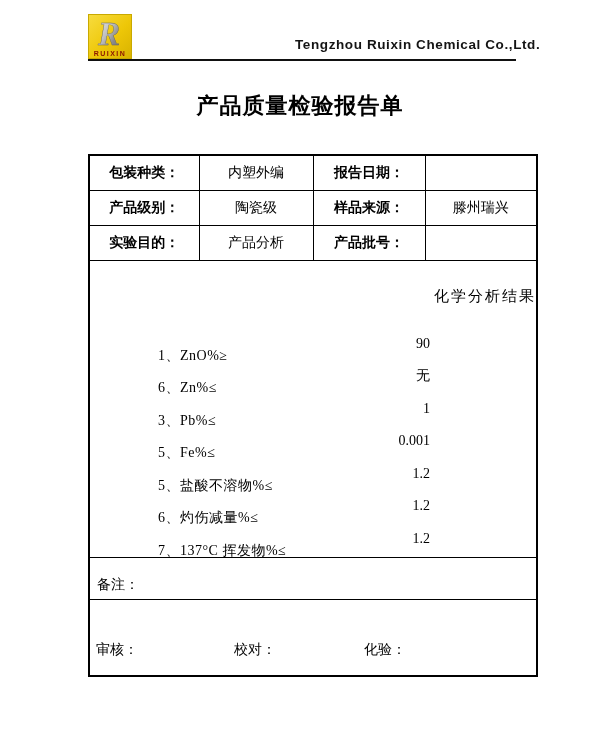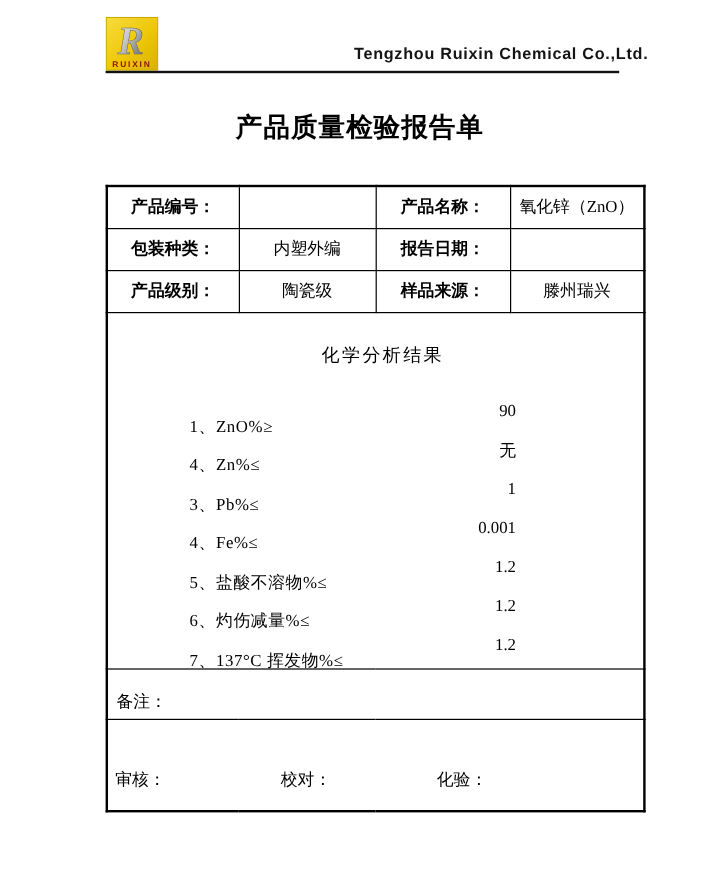--- a/index.html
+++ b/index.html
@@ -86,21 +86,21 @@
     height: 35px;
     text-align: center;
     font-family: "Liberation Serif", serif;
     font-size: 14px;
     white-space: nowrap;
   }
 
   td.analysis-cell { height: 297px; vertical-align: top; }
   .analysis-heading {
     margin-top: 25px;
-    text-align: center;
+    text-align: right;
     font-size: 15px;
     letter-spacing: 2px;
     margin-left: 12px;
   }
   .analysis-items { margin-top: 21px; }
   .analysis-item {
     display: flex;
     justify-content: space-between;
     align-items: center;
     height: 32.5px;
@@ -156,56 +156,56 @@
 
   <table class="report">
     <colgroup>
       <col style="width:110px">
         <col style="width:114px">
         <col style="width:112px">
         <col style="width:112px">
     </colgroup>
     <tbody>
       <tr>
-        <td class="lbl">产品编号：</td>
-        <td class="val"></td>
-        <td class="lbl">产品名称：</td>
-        <td class="val">氧化锌（ZnO）</td>
-      </tr>
-      <tr>
         <td class="lbl">包装种类：</td>
         <td class="val">内塑外编</td>
         <td class="lbl">报告日期：</td>
         <td class="val"></td>
       </tr>
       <tr>
         <td class="lbl">产品级别：</td>
         <td class="val">陶瓷级</td>
         <td class="lbl">样品来源：</td>
         <td class="val">滕州瑞兴</td>
       </tr>
+      <tr>
+        <td class="lbl">实验目的：</td>
+        <td class="val">产品分析</td>
+        <td class="lbl">产品批号：</td>
+        <td class="val"></td>
+      </tr>
 
       <tr>
         <td class="analysis-cell" colspan="4">
           <div class="analysis-heading">化学分析结果</div>
           <div class="analysis-items">
             <div class="analysis-item">
               <span class="item-name">1、ZnO%≥</span>
               <span class="item-value">90</span>
             </div>
             <div class="analysis-item">
-              <span class="item-name">4、Zn%≤</span>
+              <span class="item-name">6、Zn%≤</span>
               <span class="item-value">无</span>
             </div>
             <div class="analysis-item">
               <span class="item-name">3、Pb%≤</span>
               <span class="item-value">1</span>
             </div>
             <div class="analysis-item">
-              <span class="item-name">4、Fe%≤</span>
+              <span class="item-name">5、Fe%≤</span>
               <span class="item-value">0.001</span>
             </div>
             <div class="analysis-item">
               <span class="item-name">5、盐酸不溶物%≤</span>
               <span class="item-value">1.2</span>
             </div>
             <div class="analysis-item">
               <span class="item-name">6、灼伤减量%≤</span>
               <span class="item-value">1.2</span>
             </div>

